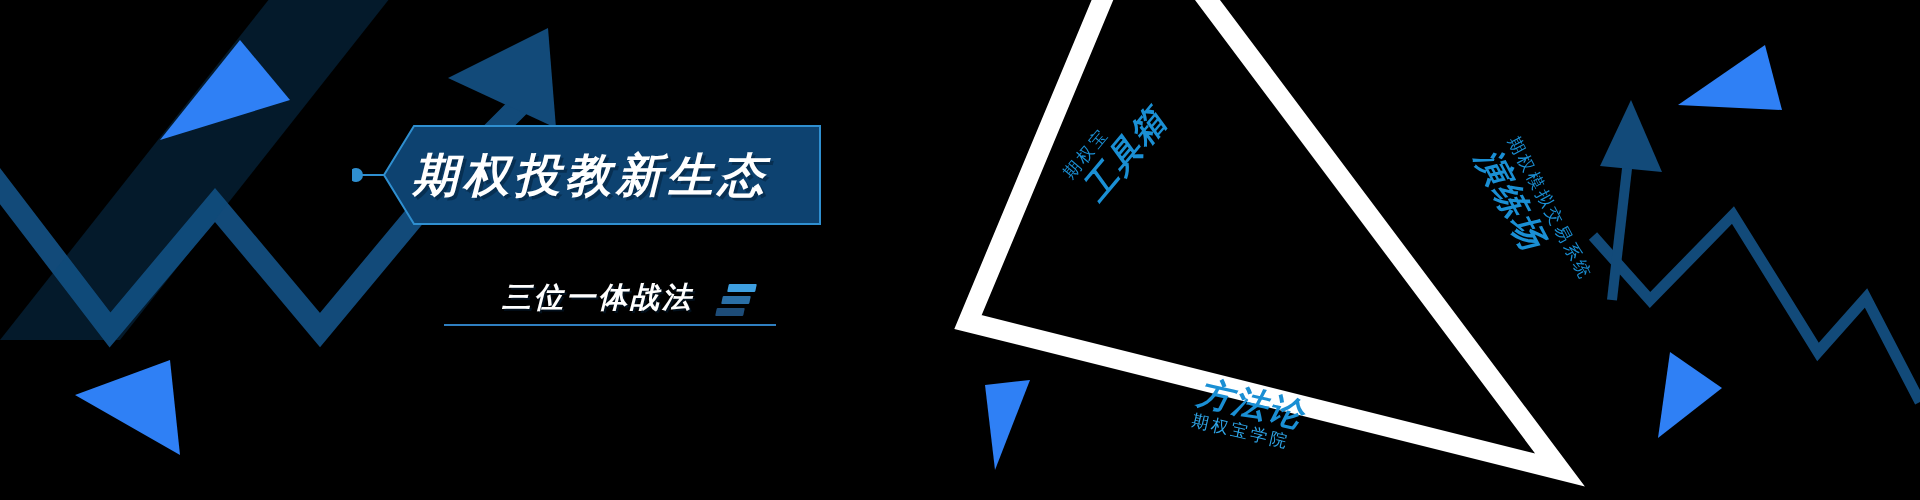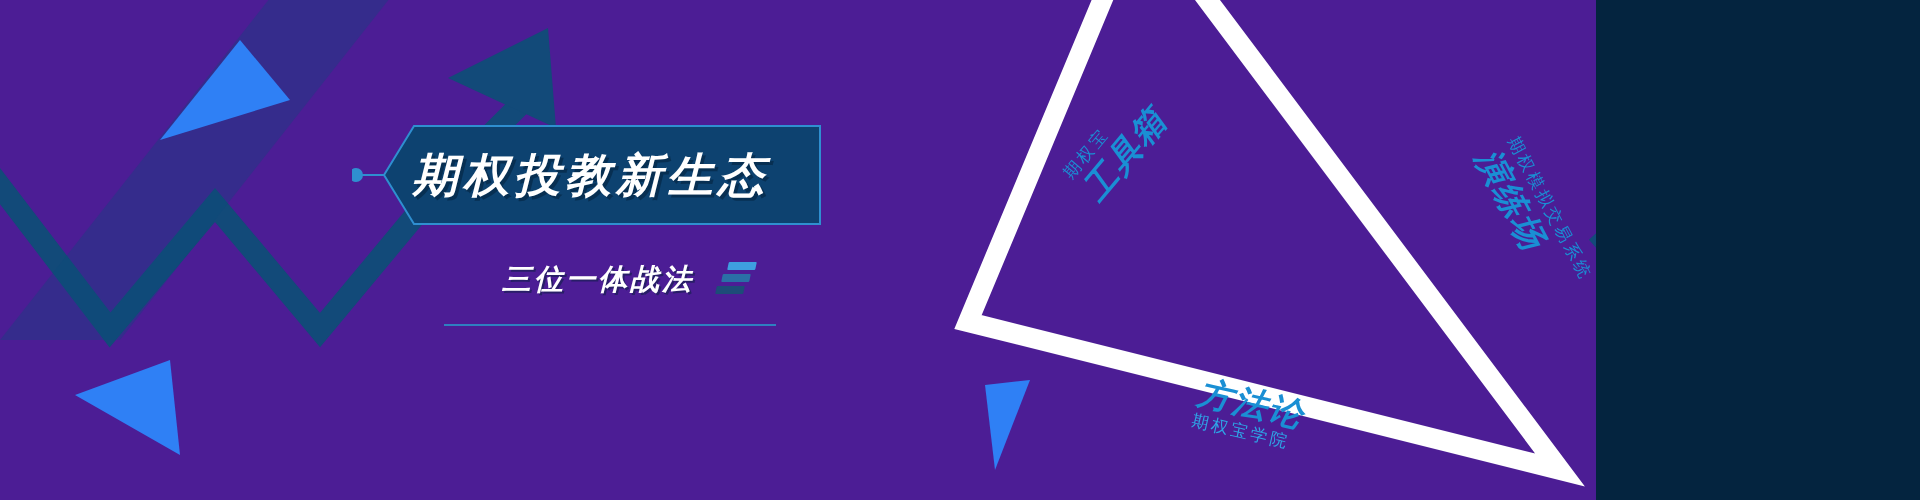--- a/index.html
+++ b/index.html
@@ -1,23 +1,23 @@
 <!DOCTYPE html>
 <html><head>
 <meta charset="utf-8">
 <style>
   html,body{margin:0;padding:0;background:#04243f;}
   body{font-family:"Liberation Sans","DejaVu Sans",sans-serif;}
 
   #banner{
     position:relative;
-    width:1596px;
+    width:1920px;
     height:500px;
     overflow:hidden;
-    background:#4c1d95;
+    background:#000000;
   }
   #bg-svg, #fx-svg{
     position:absolute;
     left:0; top:0;
     width:1920px;
     height:500px;
     display:block;
   }
   #fx-svg{pointer-events:none;}
 
@@ -50,21 +50,21 @@
     white-space:nowrap;
     text-shadow:3px 3px 0 rgba(3,32,58,.55);
   }
   .subtitle-row{
     position:absolute;
     left:150px;
     top:140px;
     width:420px;
     height:58px;
     display:flex;
-    align-items:flex-start;
+    align-items:flex-end;
   }
   .subtitle-text{
     color:#ffffff;
     font-size:29px;
     font-weight:bold;
     font-style:italic;
     letter-spacing:3px;
     white-space:nowrap;
     text-shadow:2px 2px 0 rgba(3,32,58,.5);
   }

